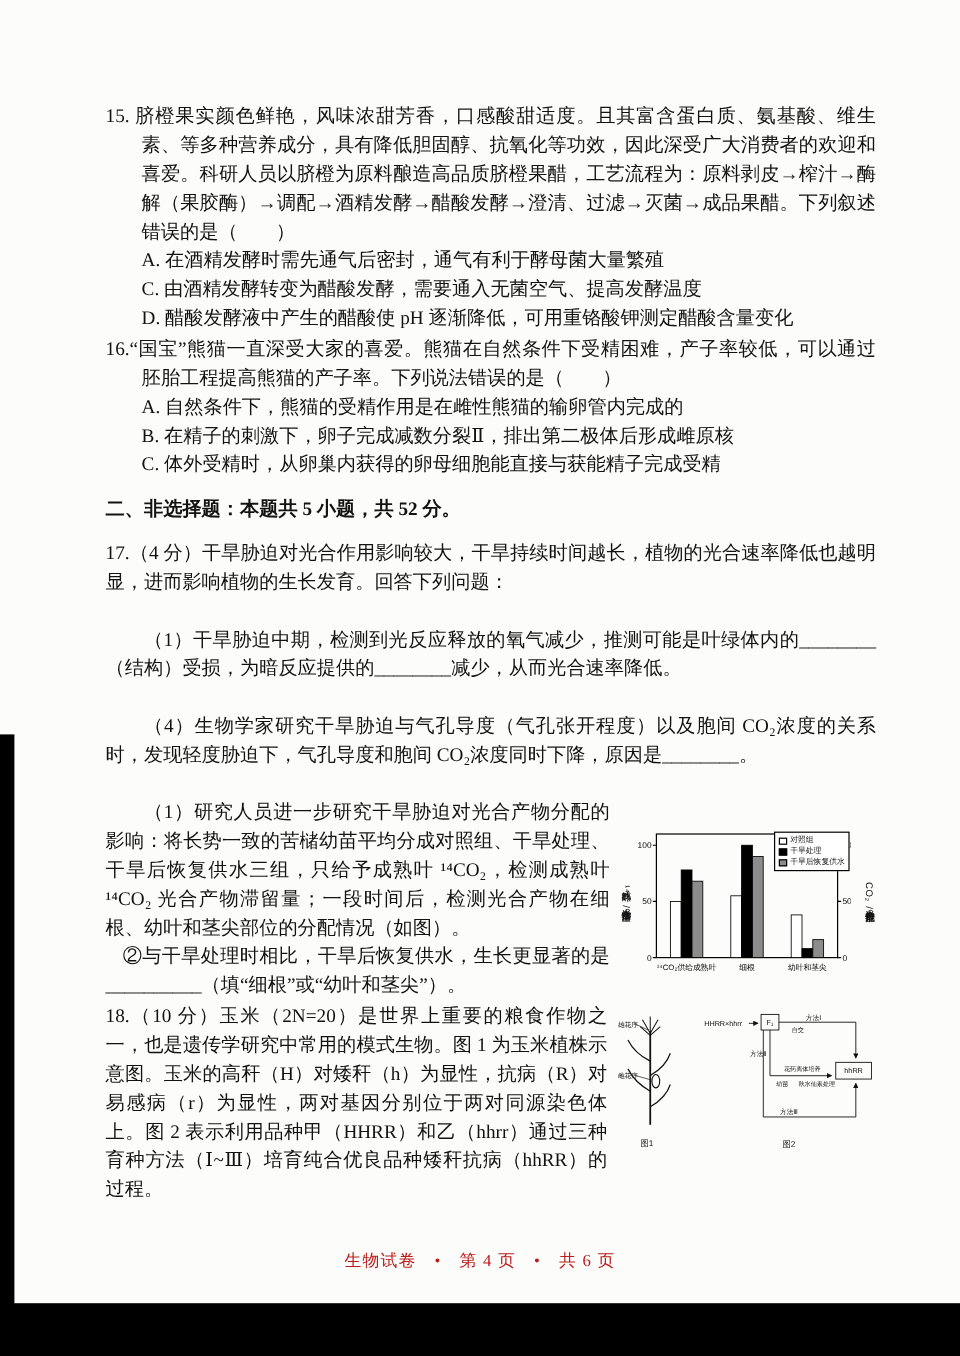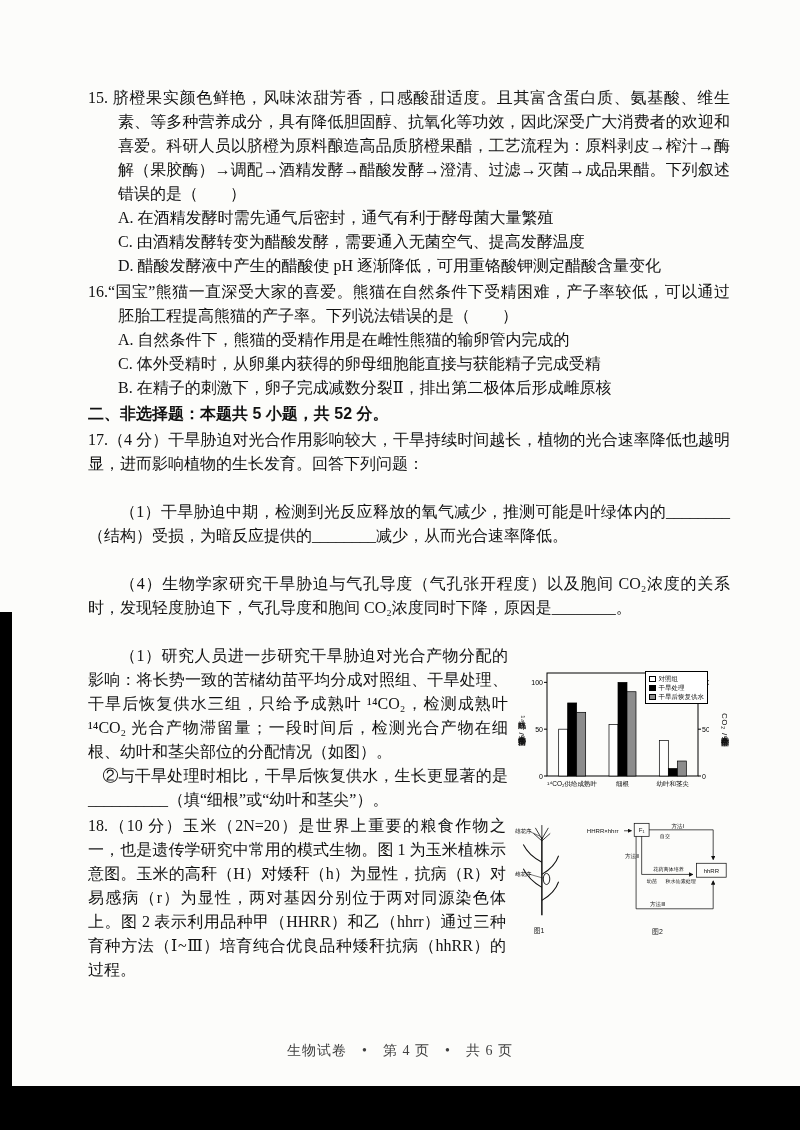--- a/index.html
+++ b/index.html
@@ -12,22 +12,22 @@
   }
   .content {
     position:absolute; left:88px; top:84px; width:642px;
     font-size:16px; line-height:24px; text-align:justify;
   }
   .hang { padding-left:30px; text-indent:-30px; }
   .opt  { margin-left:30px; }
   .ind2 { text-indent:2em;margin-top:24px; }
   .ind1 { text-indent:0.9em; }
   .section-title {
-    font-family:Liberation Sans, sans-serif;
-    font-weight:700; margin:2px 0;
+    font-family:Liberation Serif, serif;
+    font-weight:700; margin:13px 0;
   }
   .qblock { margin-top:2px; }
 
   
   .chart-float {
     float:right; width:214px; margin:24px 0 4px 8px;
     font-family:"Liberation Sans","DejaVu Sans",sans-serif;
   }
   .chart-box { display:flex; align-items:stretch; }
   .ylab {
@@ -50,21 +50,21 @@
     float:right; width:216px; margin:2px 0 4px 8px;
     display:flex; gap:20px; align-items:flex-start;
     font-family:"Liberation Sans","DejaVu Sans",sans-serif;
   }
   .fig-float svg { display:block; }
   .fig-float text { fill:#111; }
 
   
   .footer {
     position:absolute; left:0; top:1042px; width:800px;
-    text-align:center; font-size:14px; letter-spacing:1px; color:#404040;
+    text-align:center; font-size:14px; letter-spacing:1px; color:#b91c1c;
   }
   .edge-left   { position:absolute; left:0; top:612px; width:12px; height:518px; background:#000; }
   .edge-bottom { position:absolute; left:0; top:1086px; width:800px; height:44px; background:#000; }
 </style>
 </head>
 <body>
 
 <div class="page">
 
   <div class="content">
@@ -72,22 +72,22 @@
     <div class="qblock">
       <div class="hang">15. 脐橙果实颜色鲜艳，风味浓甜芳香，口感酸甜适度。且其富含蛋白质、氨基酸、维生素、等多种营养成分，具有降低胆固醇、抗氧化等功效，因此深受广大消费者的欢迎和喜爱。科研人员以脐橙为原料酿造高品质脐橙果醋，工艺流程为：原料剥皮→榨汁→酶解（果胶酶）→调配→酒精发酵→醋酸发酵→澄清、过滤→灭菌→成品果醋。下列叙述错误的是（　　）</div>
       <div class="opt">A. 在酒精发酵时需先通气后密封，通气有利于酵母菌大量繁殖</div>
       <div class="opt">C. 由酒精发酵转变为醋酸发酵，需要通入无菌空气、提高发酵温度</div>
       <div class="opt">D. 醋酸发酵液中产生的醋酸使 pH 逐渐降低，可用重铬酸钾测定醋酸含量变化</div>
     </div>
 
     <div class="qblock">
       <div class="hang">16.“国宝”熊猫一直深受大家的喜爱。熊猫在自然条件下受精困难，产子率较低，可以通过胚胎工程提高熊猫的产子率。下列说法错误的是（　　）</div>
       <div class="opt">A. 自然条件下，熊猫的受精作用是在雌性熊猫的输卵管内完成的</div>
+      <div class="opt">B. 在精子的刺激下，卵子完成减数分裂Ⅱ，排出第二极体后形成雌原核</div>
       <div class="opt">C. 体外受精时，从卵巢内获得的卵母细胞能直接与获能精子完成受精</div>
-      <div class="opt">B. 在精子的刺激下，卵子完成减数分裂Ⅱ，排出第二极体后形成雌原核</div>
     </div>
 
     <div class="section-title">二、非选择题：本题共 5 小题，共 52 分。</div>
 
     <div class="qblock">
       <div>17.（4 分）干旱胁迫对光合作用影响较大，干旱持续时间越长，植物的光合速率降低也越明显，进而影响植物的生长发育。回答下列问题：</div>
       <div class="ind2">（1）干旱胁迫中期，检测到光反应释放的氧气减少，推测可能是叶绿体内的________（结构）受损，为暗反应提供的________减少，从而光合速率降低。</div>
       <div class="ind2">（4）生物学家研究干旱胁迫与气孔导度（气孔张开程度）以及胞间 CO₂浓度的关系时，发现轻度胁迫下，气孔导度和胞间 CO₂浓度同时下降，原因是________。</div>
 
       <div>

